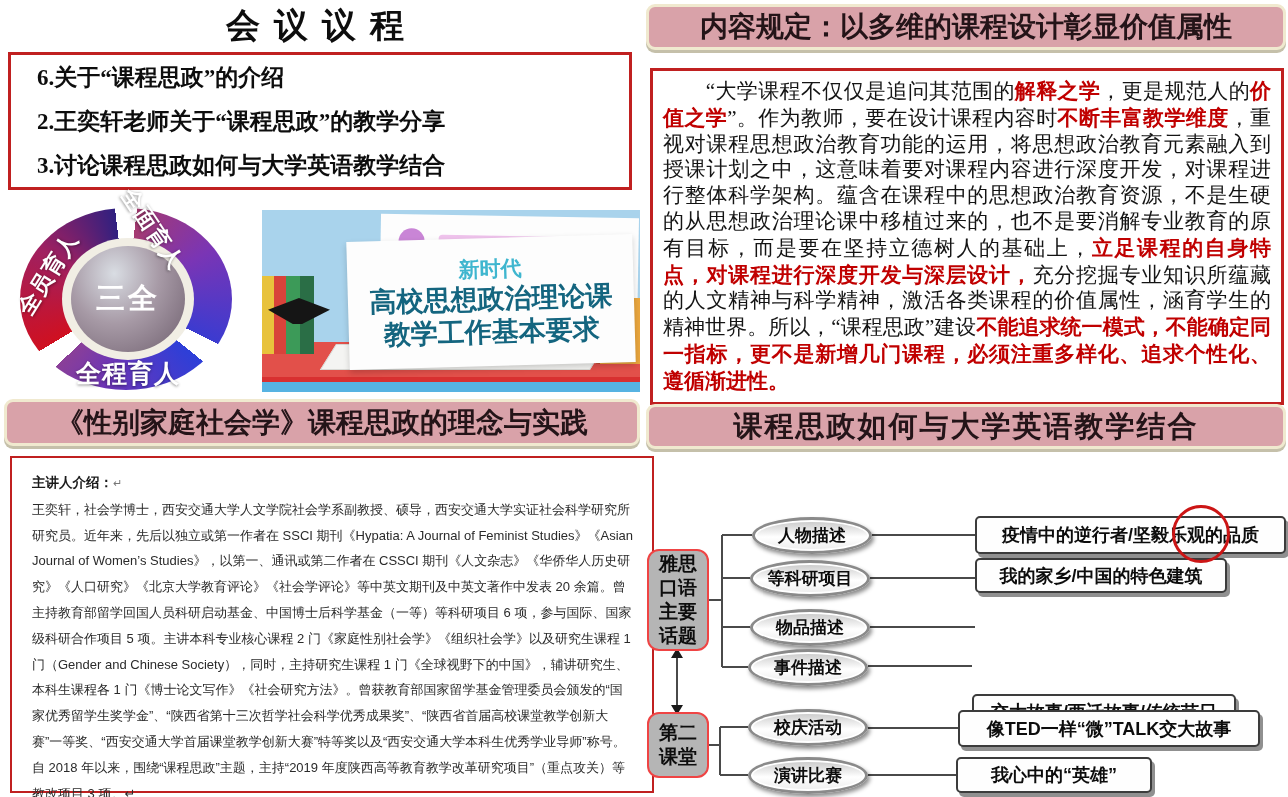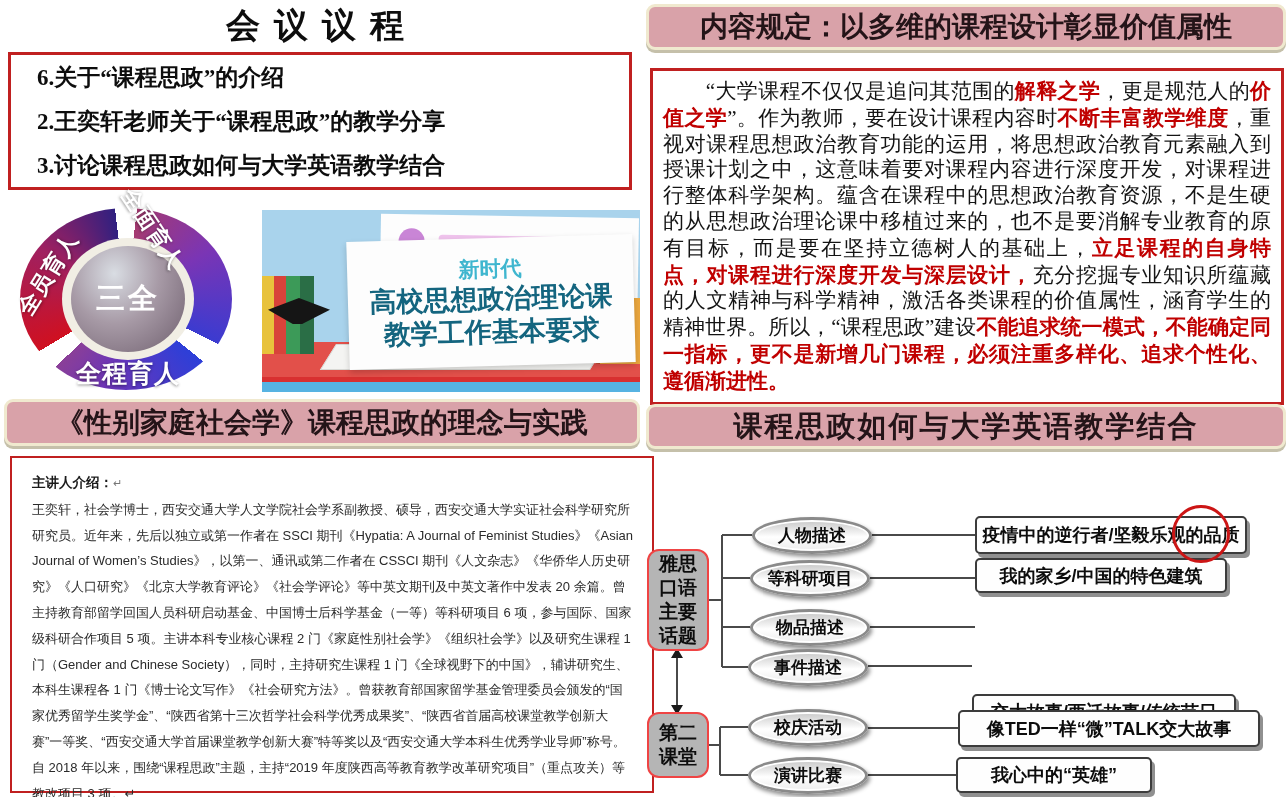--- a/index.html
+++ b/index.html
@@ -95,21 +95,21 @@
                 background:linear-gradient(180deg,#c6c6c6,#ffffff 55%,#ececec);
                 border:3px solid #8a8a8a; box-shadow:2px 3px 4px rgba(0,0,0,.45), inset 0 0 0 2px #fff;
                 display:flex; align-items:center; justify-content:center;
                 font-weight:bold; font-size:17px; color:#0d0d0d; box-sizing:border-box; }
   .mm-e1 { left:752px; top:517px; } .mm-e2 { left:750px; top:560px; }
   .mm-e3 { left:750px; top:609px; } .mm-e4 { left:748px; top:649px; }
   .mm-e5 { left:748px; top:709px; } .mm-e6 { left:748px; top:757px; }
   .mm-box { position:absolute; background:#fefefe; border:2px solid #3c3c3c; border-radius:5px;
             box-shadow:3px 4px 0 rgba(125,125,125,.85); display:flex; align-items:center; justify-content:center;
             font-weight:bold; font-size:18px; color:#0d0d0d; box-sizing:border-box; white-space:nowrap; }
-  .mm-b1 { left:975px; top:516px; width:272px; height:38px; }
+  .mm-b1 { left:975px; top:516px; width:311px; height:38px; }
   .mm-b2 { left:975px; top:558px; width:252px; height:35px; }
   .mm-b3 { left:975px; top:605px; width:270px; height:37px; }
   .mm-b4 { left:972px; top:648px; width:264px; height:35px;margin-top:46px; }
   .mm-b5 { left:958px; top:710px; width:302px; height:37px; }
   .mm-b6 { left:956px; top:757px; width:196px; height:36px; }
   .red-circle { position:absolute; left:1172px; top:505px; width:52px; height:52px;
                 border:3px solid #cc1515; border-radius:50%; z-index:6; }
   .mm-svg { position:absolute; left:640px; top:460px; width:648px; height:337px; }
 </style>
 </head>

